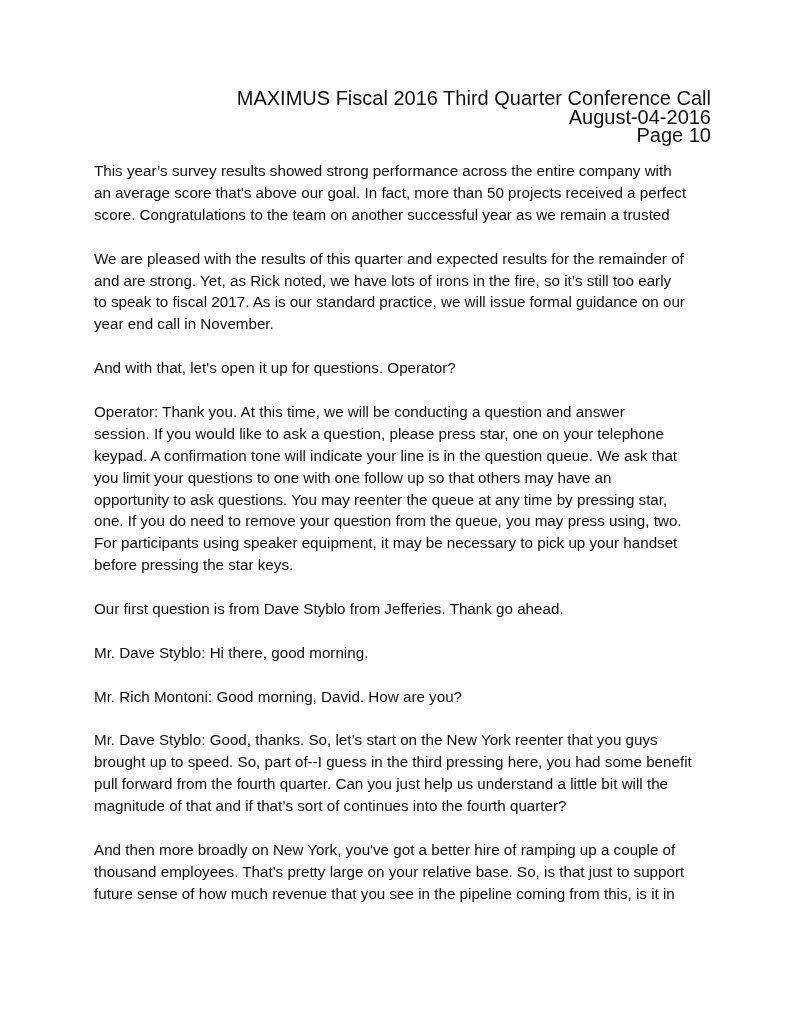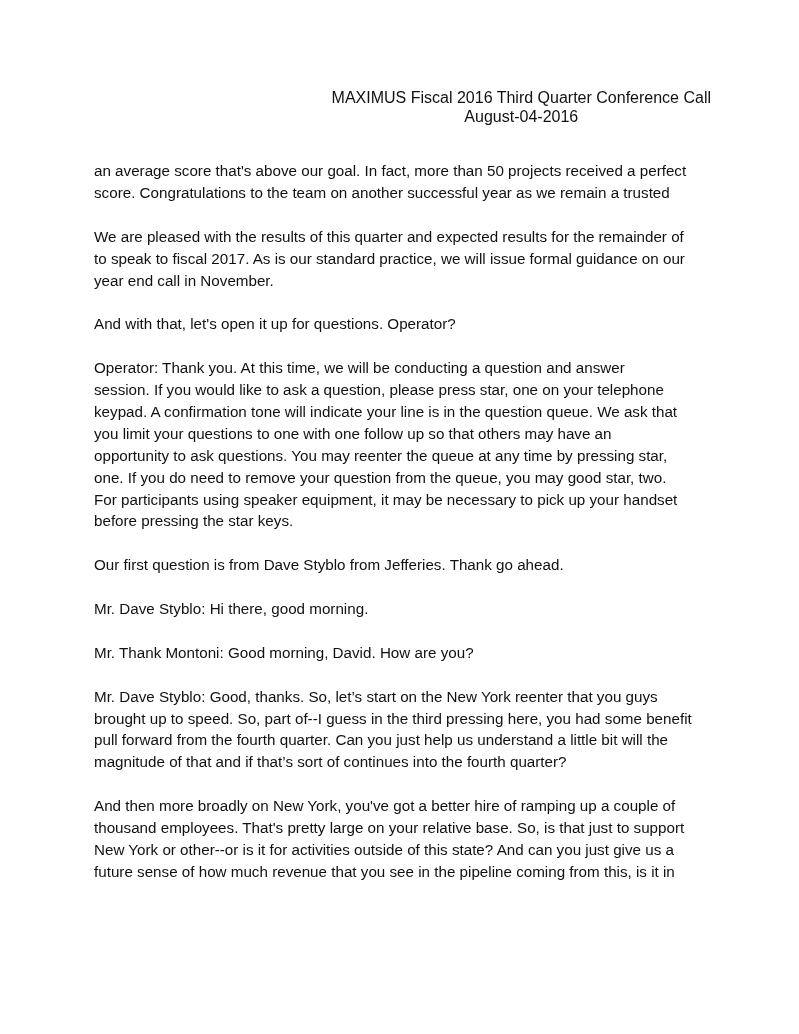--- a/index.html
+++ b/index.html
@@ -12,22 +12,22 @@
       height: 1034px;
       position: relative;
       overflow: hidden;
       font-family: "Liberation Sans", sans-serif;
       color: #111111;
     }
     .header {
       position: absolute;
       top: 89px;
       right: 88px;
-      text-align: center;
-      font-size: 16px;
+      text-align: right;
+      font-size: 20px;
       line-height: 18.5px;
     }
     .body {
       position: absolute;
       top: 160px;
       left: 94px;
       width: 640px;
       font-size: 15.2px;
       line-height: 21.9px;
     }
@@ -38,59 +38,61 @@
       display: block;
       white-space: nowrap;
     }
   </style>
 </head>
 <body>
 
 <div class="header">
   <div>MAXIMUS Fiscal 2016 Third Quarter Conference Call</div>
   <div>August-04-2016</div>
+  <div>Page 10</div>
 </div>
 
 <div class="body">
   <p class="para">
+    <span class="line">This year’s survey results showed strong performance across the entire company with</span>
     <span class="line">an average score that's above our goal. In fact, more than 50 projects received a perfect</span>
     <span class="line">score. Congratulations to the team on another successful year as we remain a trusted</span>
   </p>
   <p class="para">
     <span class="line">We are pleased with the results of this quarter and expected results for the remainder of</span>
+    <span class="line">and are strong. Yet, as Rick noted, we have lots of irons in the fire, so it’s still too early</span>
     <span class="line">to speak to fiscal 2017. As is our standard practice, we will issue formal guidance on our</span>
     <span class="line">year end call in November.</span>
   </p>
   <p class="para">
     <span class="line">And with that, let's open it up for questions. Operator?</span>
   </p>
   <p class="para">
     <span class="line">Operator:  Thank you. At this time, we will be conducting a question and answer</span>
     <span class="line">session. If you would like to ask a question, please press star, one on your telephone</span>
     <span class="line">keypad. A confirmation tone will indicate your line is in the question queue. We ask that</span>
     <span class="line">you limit your questions to one with one follow up so that others may have an</span>
     <span class="line">opportunity to ask questions. You may reenter the queue at any time by pressing star,</span>
-    <span class="line">one. If you do need to remove your question from the queue, you may good star, two.</span>
+    <span class="line">one. If you do need to remove your question from the queue, you may press using, two.</span>
     <span class="line">For participants using speaker equipment, it may be necessary to pick up your handset</span>
     <span class="line">before pressing the star keys.</span>
   </p>
   <p class="para">
     <span class="line">Our first question is from Dave Styblo from Jefferies. Thank go ahead.</span>
   </p>
   <p class="para">
     <span class="line">Mr. Dave Styblo:  Hi there, good morning.</span>
   </p>
   <p class="para">
-    <span class="line">Mr. Thank Montoni:  Good morning, David. How are you?</span>
+    <span class="line">Mr. Rich Montoni:  Good morning, David. How are you?</span>
   </p>
   <p class="para">
     <span class="line">Mr. Dave Styblo:  Good, thanks. So, let’s start on the New York reenter that you guys</span>
     <span class="line">brought up to speed. So, part of--I guess in the third pressing here, you had some benefit</span>
     <span class="line">pull forward from the fourth quarter. Can you just help us understand a little bit will the</span>
     <span class="line">magnitude of that and if that’s sort of continues into the fourth quarter?</span>
   </p>
   <p class="para">
     <span class="line">And then more broadly on New York, you've got a better hire of ramping up a couple of</span>
     <span class="line">thousand employees. That's pretty large on your relative base. So, is that just to support</span>
-    <span class="line">New York or other--or is it for activities outside of this state?  And can you just give us a</span>
     <span class="line">future sense of how much revenue that you see in the pipeline coming from this, is it in</span>
   </p>
 </div>
 
 </body></html>

